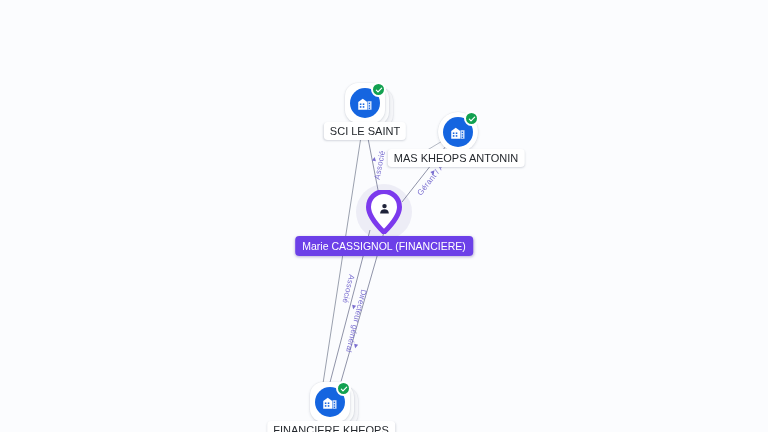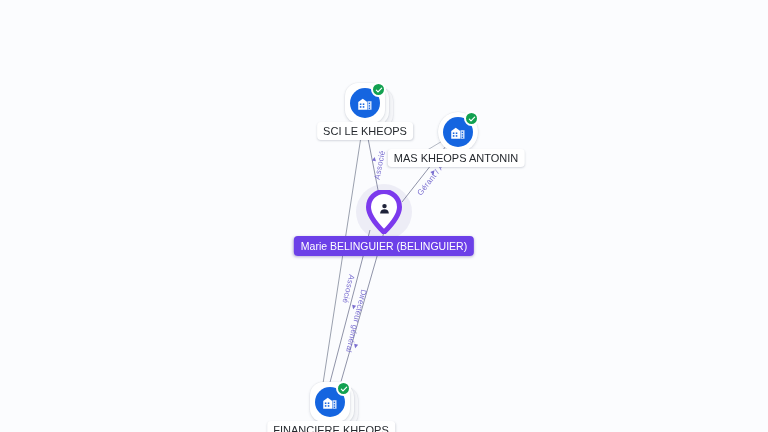--- a/index.html
+++ b/index.html
@@ -195,21 +195,21 @@
           </svg>
         </div>
         <div class="check-badge">
           <svg width="8" height="8" viewBox="0 0 24 24" aria-hidden="true">
             <path d="M4 12.5l5 5L20 6.5" stroke="#ffffff" stroke-width="3.6" fill="none" stroke-linecap="round" stroke-linejoin="round"></path>
           </svg>
         </div>
       </div>
     </div>
   </div>
-  <div class="node-label" style="left:365px; top:122px;">SCI LE KHEOPS</div>
+  <div class="node-label" style="left:365px; top:122px;">SCI LE SAINT</div>
 
   <div class="node plain" style="left:458px; top:132px;">
     <div class="company-stack" style="left:-20px; top:-20px;">
       <div class="stack-card c1">
         <div class="company-circle">
           <svg width="18" height="18" viewBox="0 0 24 24" aria-hidden="true">
             <path d="M3 21V10.5L9 6.2l6 4.3V21H3z" fill="#ffffff"></path>
             <path d="M15.4 21V9.6h5.3V21h-5.3z" fill="#cfe0fb"></path>
             <rect x="5.1" y="12.6" width="2.1" height="2.1" fill="#1565e0"></rect>
             <rect x="9.0" y="12.6" width="2.1" height="2.1" fill="#1565e0"></rect>
@@ -238,21 +238,21 @@
                  C21.1 39.2 33.5 27.4 33.5 17 33.5 8.4 26.6 1.5 18 1.5z" fill="#ffffff" stroke="#7c3aed" stroke-width="5"></path>
       </svg>
       <div class="pin-inner-circle">
         <svg width="13" height="13" viewBox="0 0 24 24" aria-hidden="true">
           <circle cx="12" cy="7.6" r="4.1" fill="#20243a"></circle>
           <path d="M3.9 21c0-4.6 3.6-7.5 8.1-7.5s8.1 2.9 8.1 7.5H3.9z" fill="#20243a"></path>
         </svg>
       </div>
     </div>
   </div>
-  <div class="node-label selected" style="left:384px; top:236px;">Marie BELINGUIER (BELINGUIER)</div>
+  <div class="node-label selected" style="left:384px; top:236px;">Marie CASSIGNOL (FINANCIERE)</div>
 
   <div class="node" style="left:332px; top:404px;">
     <div class="company-stack">
       <div class="stack-card c3"></div>
       <div class="stack-card c2"></div>
       <div class="stack-card c1">
         <div class="company-circle">
           <svg width="18" height="18" viewBox="0 0 24 24" aria-hidden="true">
             <path d="M3 21V10.5L9 6.2l6 4.3V21H3z" fill="#ffffff"></path>
             <path d="M15.4 21V9.6h5.3V21h-5.3z" fill="#cfe0fb"></path>

